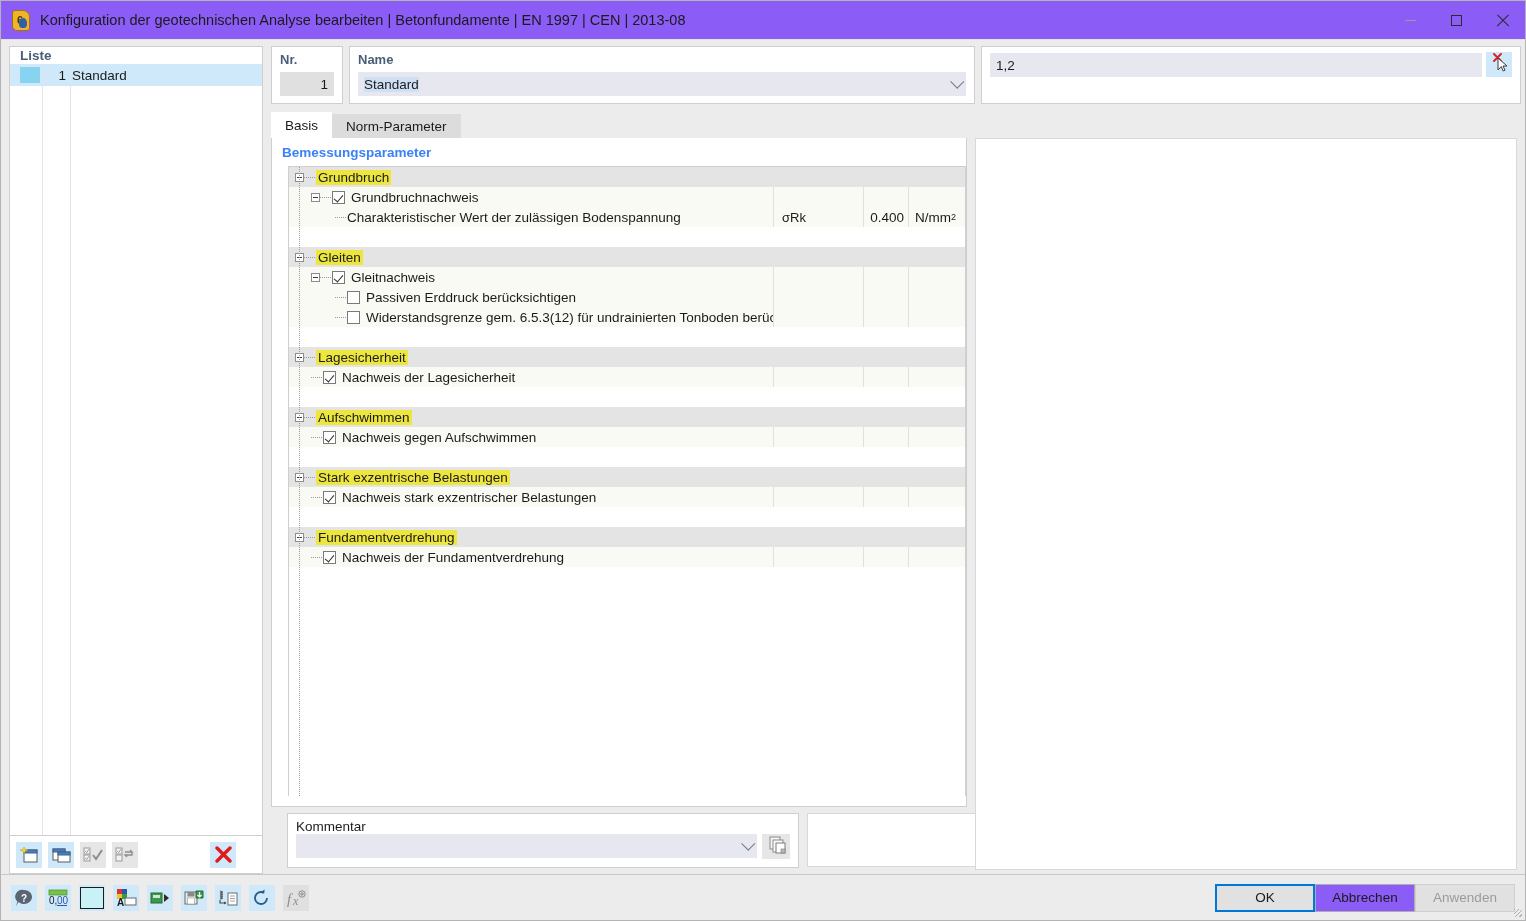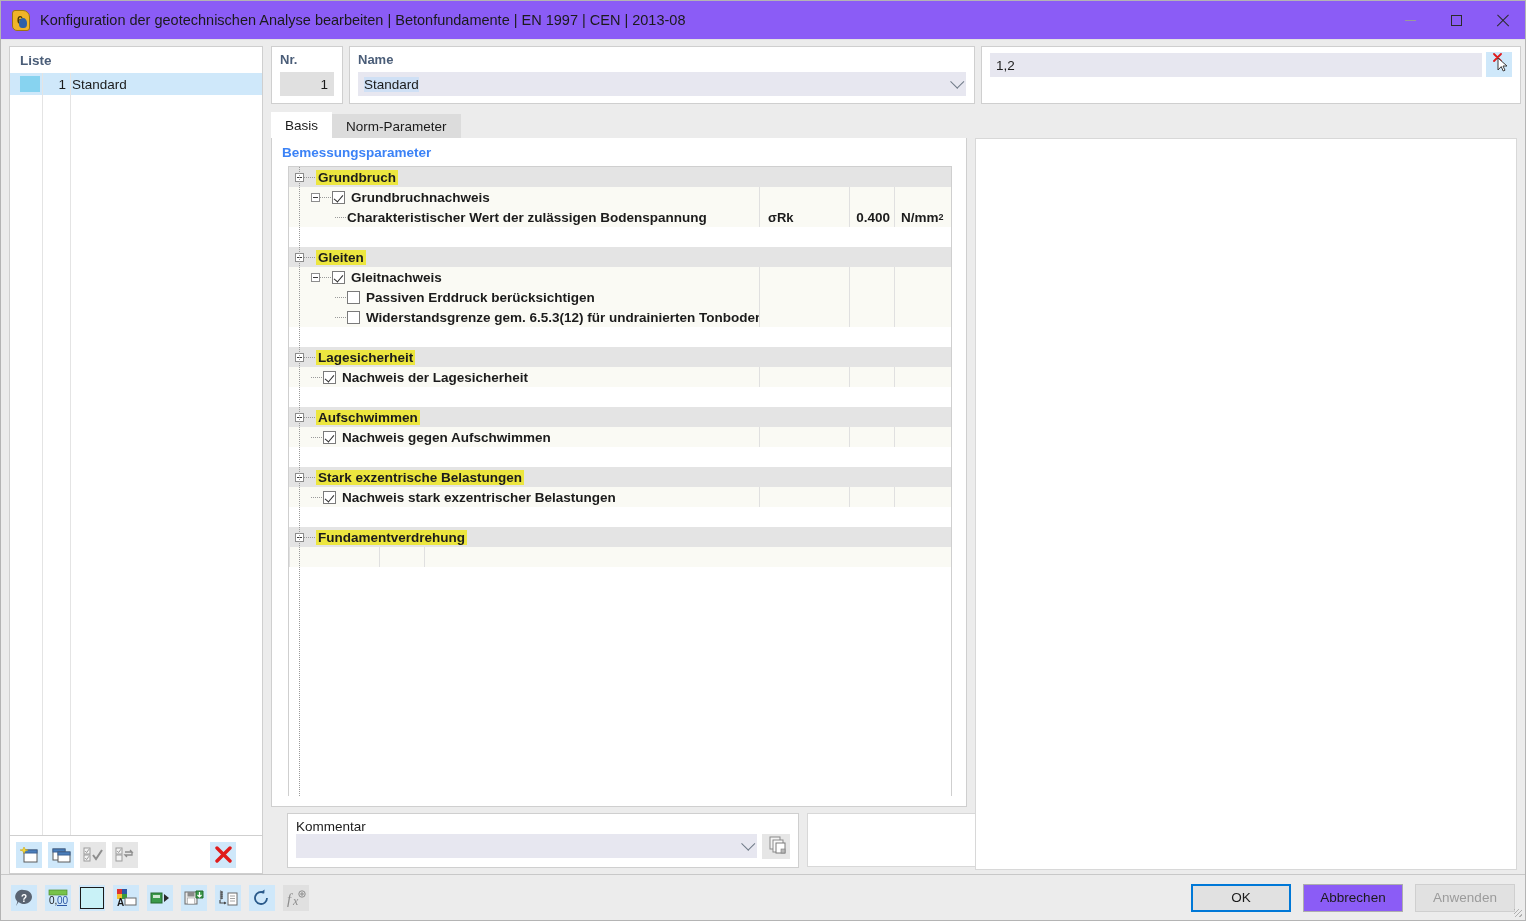--- a/index.html
+++ b/index.html
@@ -69,21 +69,21 @@
     width:268px;flex:0 0 268px;
     background:#ececec;
     display:flex;flex-direction:column;
     padding:6px 6px 0 8px;box-sizing:border-box;
   }
   .listbox{
     flex:1 1 auto;background:#ffffff;border:1px solid #cfcfcf;
     position:relative;overflow:hidden;min-height:0;
   }
   .list-head{
-    height:26px;display:flex;align-items:center;
+    height:17px;display:flex;align-items:center;
     font-weight:bold;color:#4a5d78;font-size:13.5px;padding-left:10px;
     background:#ffffff;
   }
   .list-row{
     height:22px;display:flex;align-items:center;
     background:#cfe8fa;
   }
   .list-row .swatch{
     width:20px;height:16px;background:#87d3f0;margin-left:10px;flex:0 0 20px;
   }
@@ -166,22 +166,22 @@
   }
 
   .paramcard{
     background:#ffffff;border:1px solid #cfcfcf;border-top:none;
     flex:1 1 auto;display:flex;flex-direction:column;min-height:0;
   }
   .card-title{
     font-weight:bold;color:#3b82f6;font-size:13.5px;padding:7px 0 6px 10px;
   }
   .tree{
-    flex:1 1 auto;margin:0 14px 10px 16px;border:1px solid #cfcfcf;border-bottom:none;
-    background:#ffffff;overflow:hidden;position:relative;font-weight:bold;
+    flex:1 1 auto;margin:0 0 10px 16px;border:1px solid #cfcfcf;border-bottom:none;
+    background:#ffffff;overflow:hidden;position:relative;
   }
   
   .trow{display:flex;align-items:center;height:20px;position:relative;}
   .trow.group{background:#e4e4e4;}
   .trow.item{background:#fafaf4;}
   .trow.blank{background:#ffffff;height:20px;}
   .trow .c-label{flex:1 1 auto;display:flex;align-items:center;min-width:0;overflow:hidden;}
   .trow .c-sym{
     width:90px;flex:0 0 90px;border-left:1px solid #e0e0e0;padding-left:8px;
     box-sizing:border-box;font-size:13px;height:20px;display:flex;align-items:center;
@@ -246,21 +246,21 @@
   .footer{
     height:46px;flex:0 0 46px;background:#ececec;border-top:1px solid #c8c8c8;
     display:flex;align-items:center;padding:0 10px;box-sizing:border-box;gap:8px;
     position:relative;
   }
   .fbtn{
     width:26px;height:26px;background:#cfe8fa;border:none;position:relative;cursor:default;
     display:flex;align-items:center;justify-content:center;padding:0;
   }
   .fbtn.dis{background:#e0e0e0;}
-  .dlgbtns{margin-left:auto;display:flex;gap:12px;align-items:center;}
+  .dlgbtns{margin-left:auto;display:flex;align-items:center;}
   .dbtn{
     width:100px;height:28px;background:#8b5cf6;border:1px solid #adadad;
     font-size:13.5px;color:#1b1b1b;font-family:inherit;cursor:default;
     display:flex;align-items:center;justify-content:center;
   }
   .dbtn.primary{border:2px solid #0078d7;background:#e1e1e1;}
   .dbtn.dis{color:#9b9b9b;border-color:#cfcfcf;background:#e1e1e1;}
   .resizer{position:absolute;right:3px;bottom:3px;width:8px;height:8px;
     background:repeating-linear-gradient(135deg,#b0b0b0 0 1px,transparent 1px 3px);}
 </style>
@@ -560,20 +560,26 @@
                     <span class="ind" style="width: 6px; flex: 0 0 6px;"></span>
                     <span class="exp"></span>
                     <span class="dots"></span>
                     <span class="lbl"><span class="hl">Fundamentverdrehung</span></span>
                   </div>
                   <span class="c-sym"></span>
                   <span class="c-val"></span>
                   <span class="c-unit"></span>
                 </div>
                 <div class="trow item">
+                  <div class="c-label">
+                    <span class="ind" style="width: 22px; flex: 0 0 22px;"></span>
+                    <span class="dots"></span>
+                    <span class="cbox on"></span>
+                    <span class="lbl">Nachweis der Fundamentverdrehung</span>
+                  </div>
                   <span class="c-sym"></span>
                   <span class="c-val"></span>
                   <span class="c-unit"></span>
                 </div>
                 <div class="trow blank">
                   <div class="c-label"></div>
                   <span class="c-sym"></span>
                   <span class="c-val"></span>
                   <span class="c-unit"></span>
                 </div>

